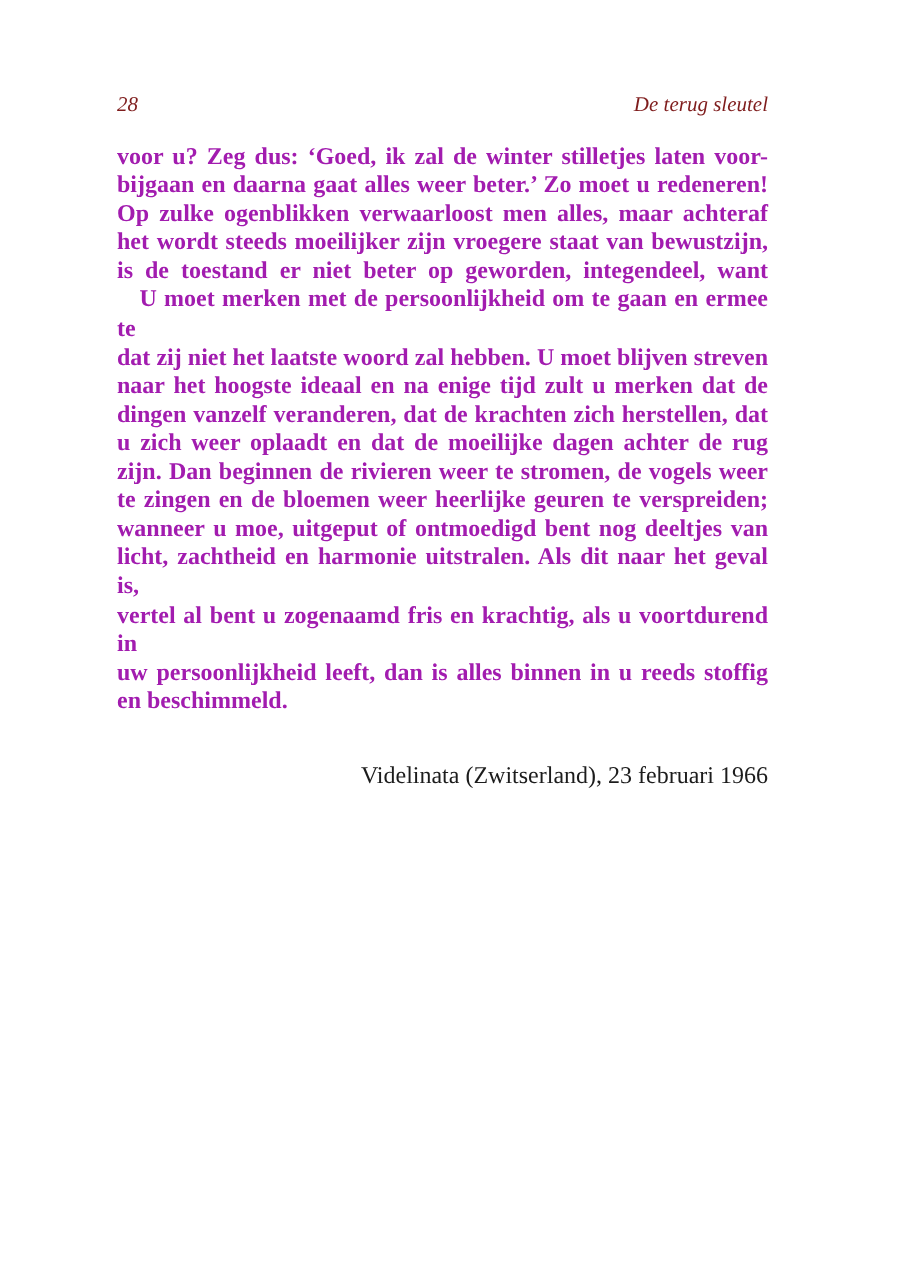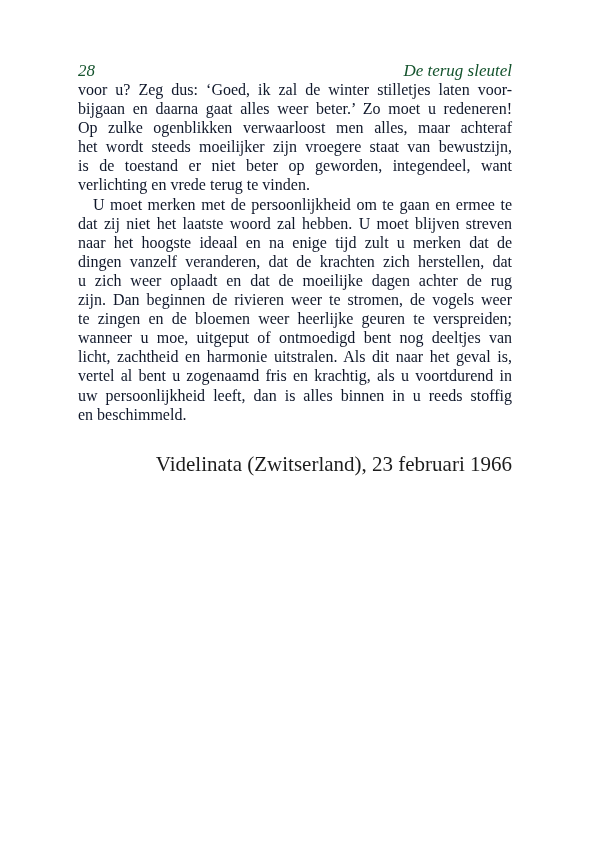--- a/index.html
+++ b/index.html
@@ -20,47 +20,49 @@
     position: absolute;
     left: 78px;
     top: 62px;
     width: 434px;
   }
   .running-header {
     display: flex;
     justify-content: space-between;
     align-items: baseline;
     font-style: italic;
-    font-size: 17px;
+    font-size: 14px;
     line-height: 18px;
-    color: #14532d;
+    color: #7f1d1d;
   }
   .body-text {
+    margin-top: 15px;
     font-size: 16px;
     line-height: 19.1px;
-    color: #0f172a;
+    color: #a21caf;
+    font-weight: bold;
   }
   .paragraph {
     margin: 0;
   }
   .line {
     text-align: justify;
     text-align-last: justify;
     white-space: normal;
   }
   .line.last {
     text-align: justify;
     text-align-last: left;
   }
   .line.indent {
     text-indent: 15px;
   }
   .signature {
     margin-top: 31px;
-    font-size: 21px;
+    font-size: 16px;
     line-height: 19px;
     text-align: right;
     color: #1c1c1c;
   }
 </style>
 </head>
 <body>
 
 <div class="page">
   <div class="content">
@@ -71,21 +73,20 @@
     </div>
 
     <div class="body-text">
 
     <div class="paragraph">
           <div class="line">voor u? Zeg dus: ‘Goed, ik zal de winter stilletjes laten voor-</div>
           <div class="line">bijgaan en daarna gaat alles weer beter.’ Zo moet u redeneren!</div>
           <div class="line">Op zulke ogenblikken verwaarloost men alles, maar achteraf</div>
           <div class="line">het wordt steeds moeilijker zijn vroegere staat van bewustzijn,</div>
           <div class="line">is de toestand er niet beter op geworden, integendeel, want</div>
-          <div class="line last">verlichting en vrede terug te vinden.</div>
         </div>
         <div class="paragraph">
           <div class="line indent">U moet merken met de persoonlijkheid om te gaan en ermee te</div>
           <div class="line">dat zij niet het laatste woord zal hebben. U moet blijven streven</div>
           <div class="line">naar het hoogste ideaal en na enige tijd zult u merken dat de</div>
           <div class="line">dingen vanzelf veranderen, dat de krachten zich herstellen, dat</div>
           <div class="line">u zich weer oplaadt en dat de moeilijke dagen achter de rug</div>
           <div class="line">zijn. Dan beginnen de rivieren weer te stromen, de vogels weer</div>
           <div class="line">te zingen en de bloemen weer heerlijke geuren te verspreiden;</div>
         </div>

